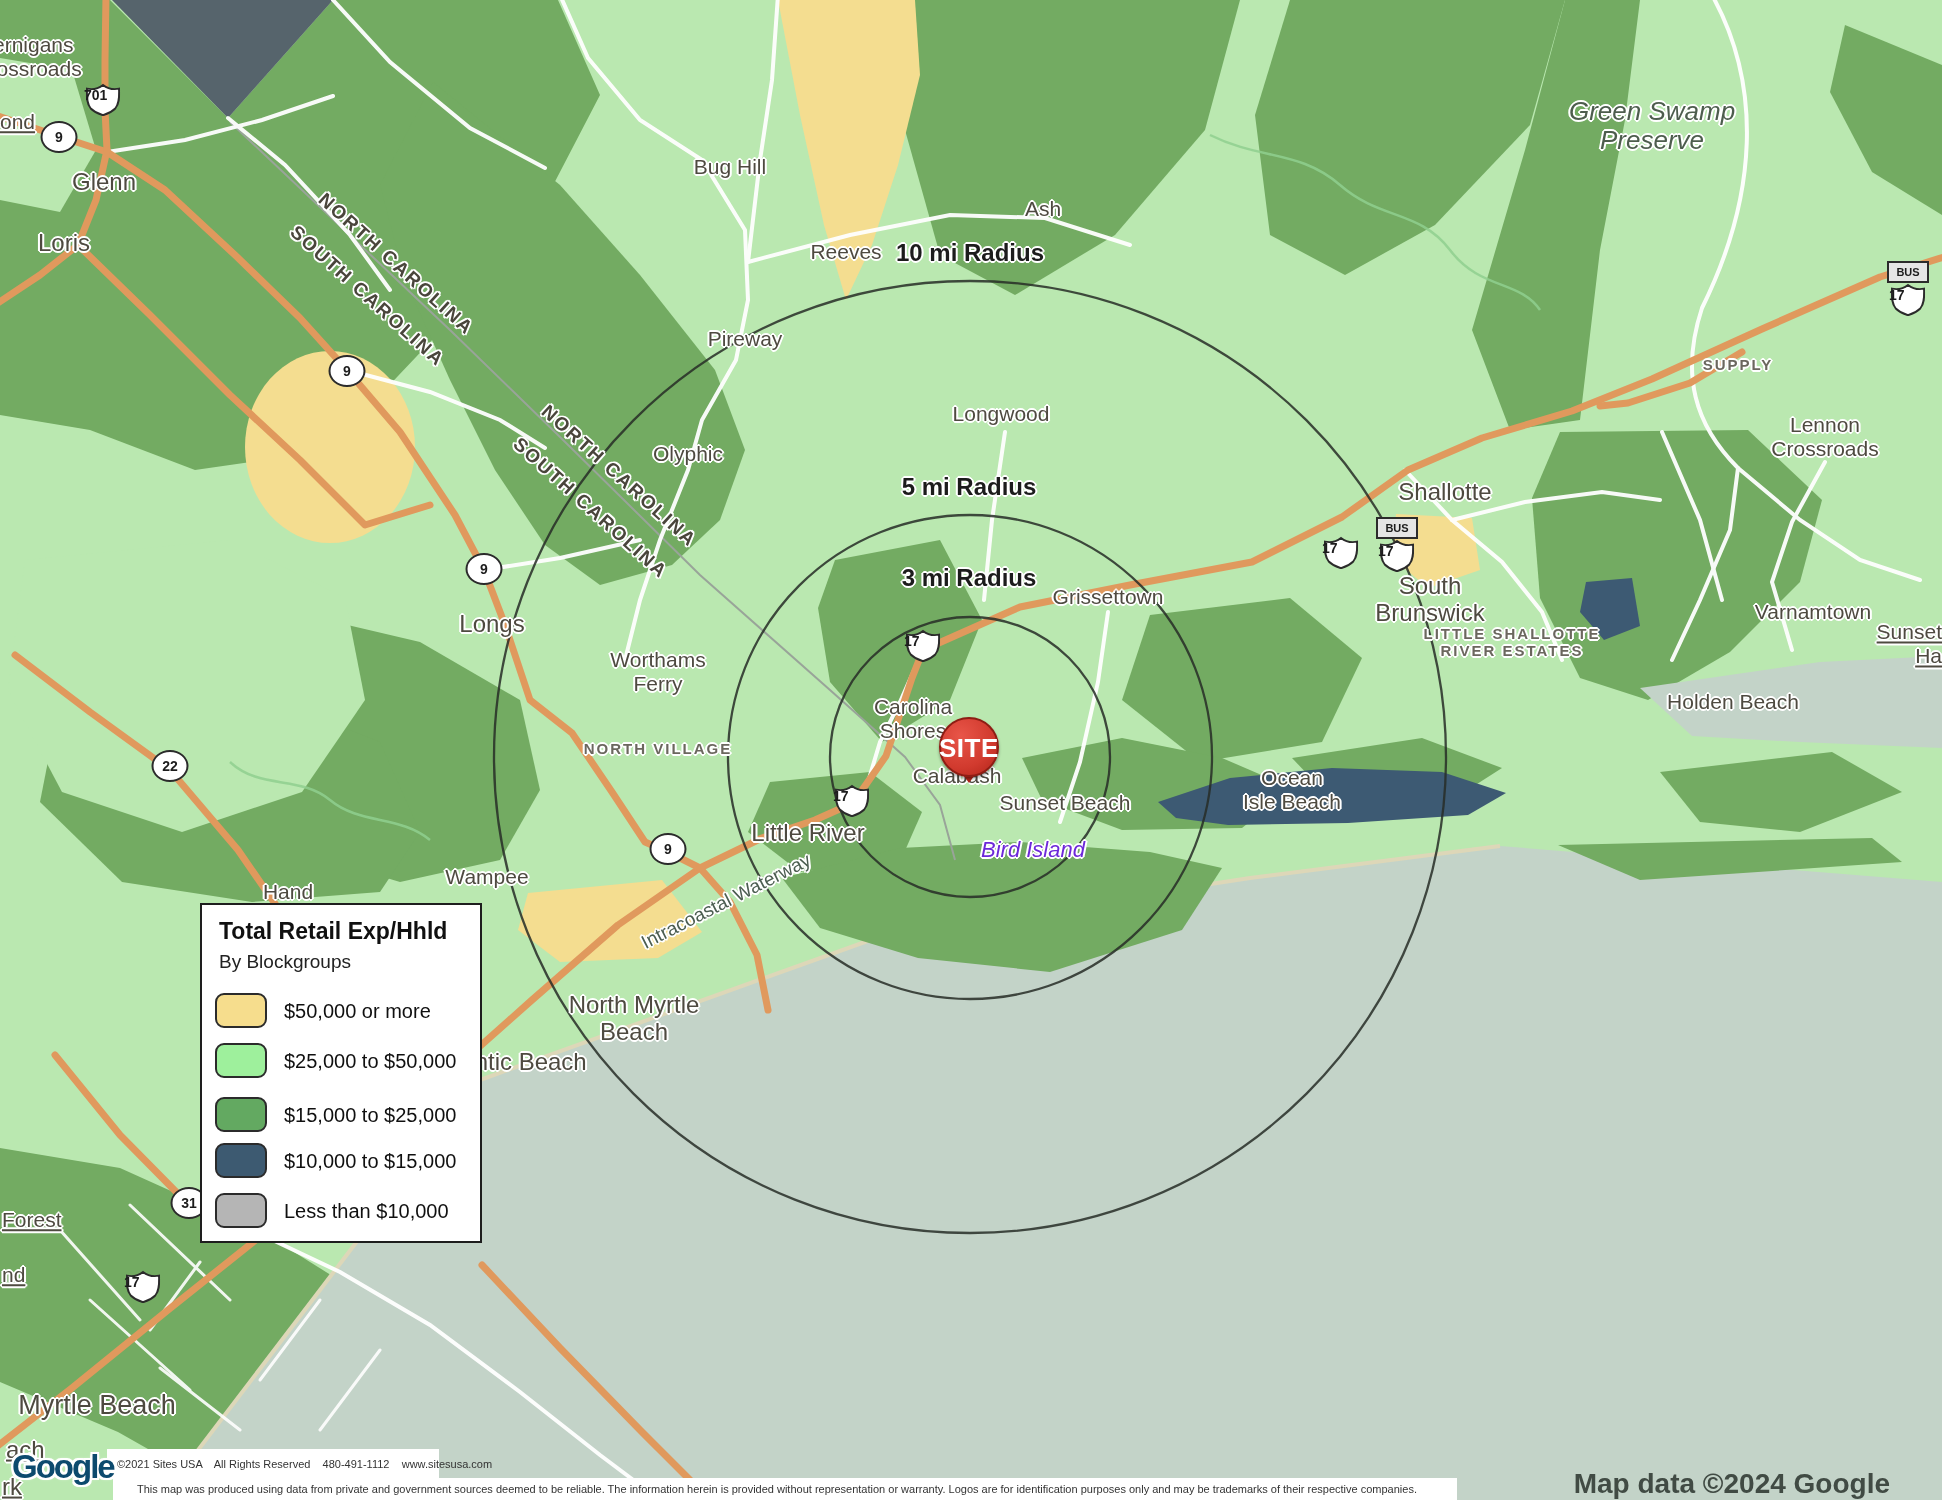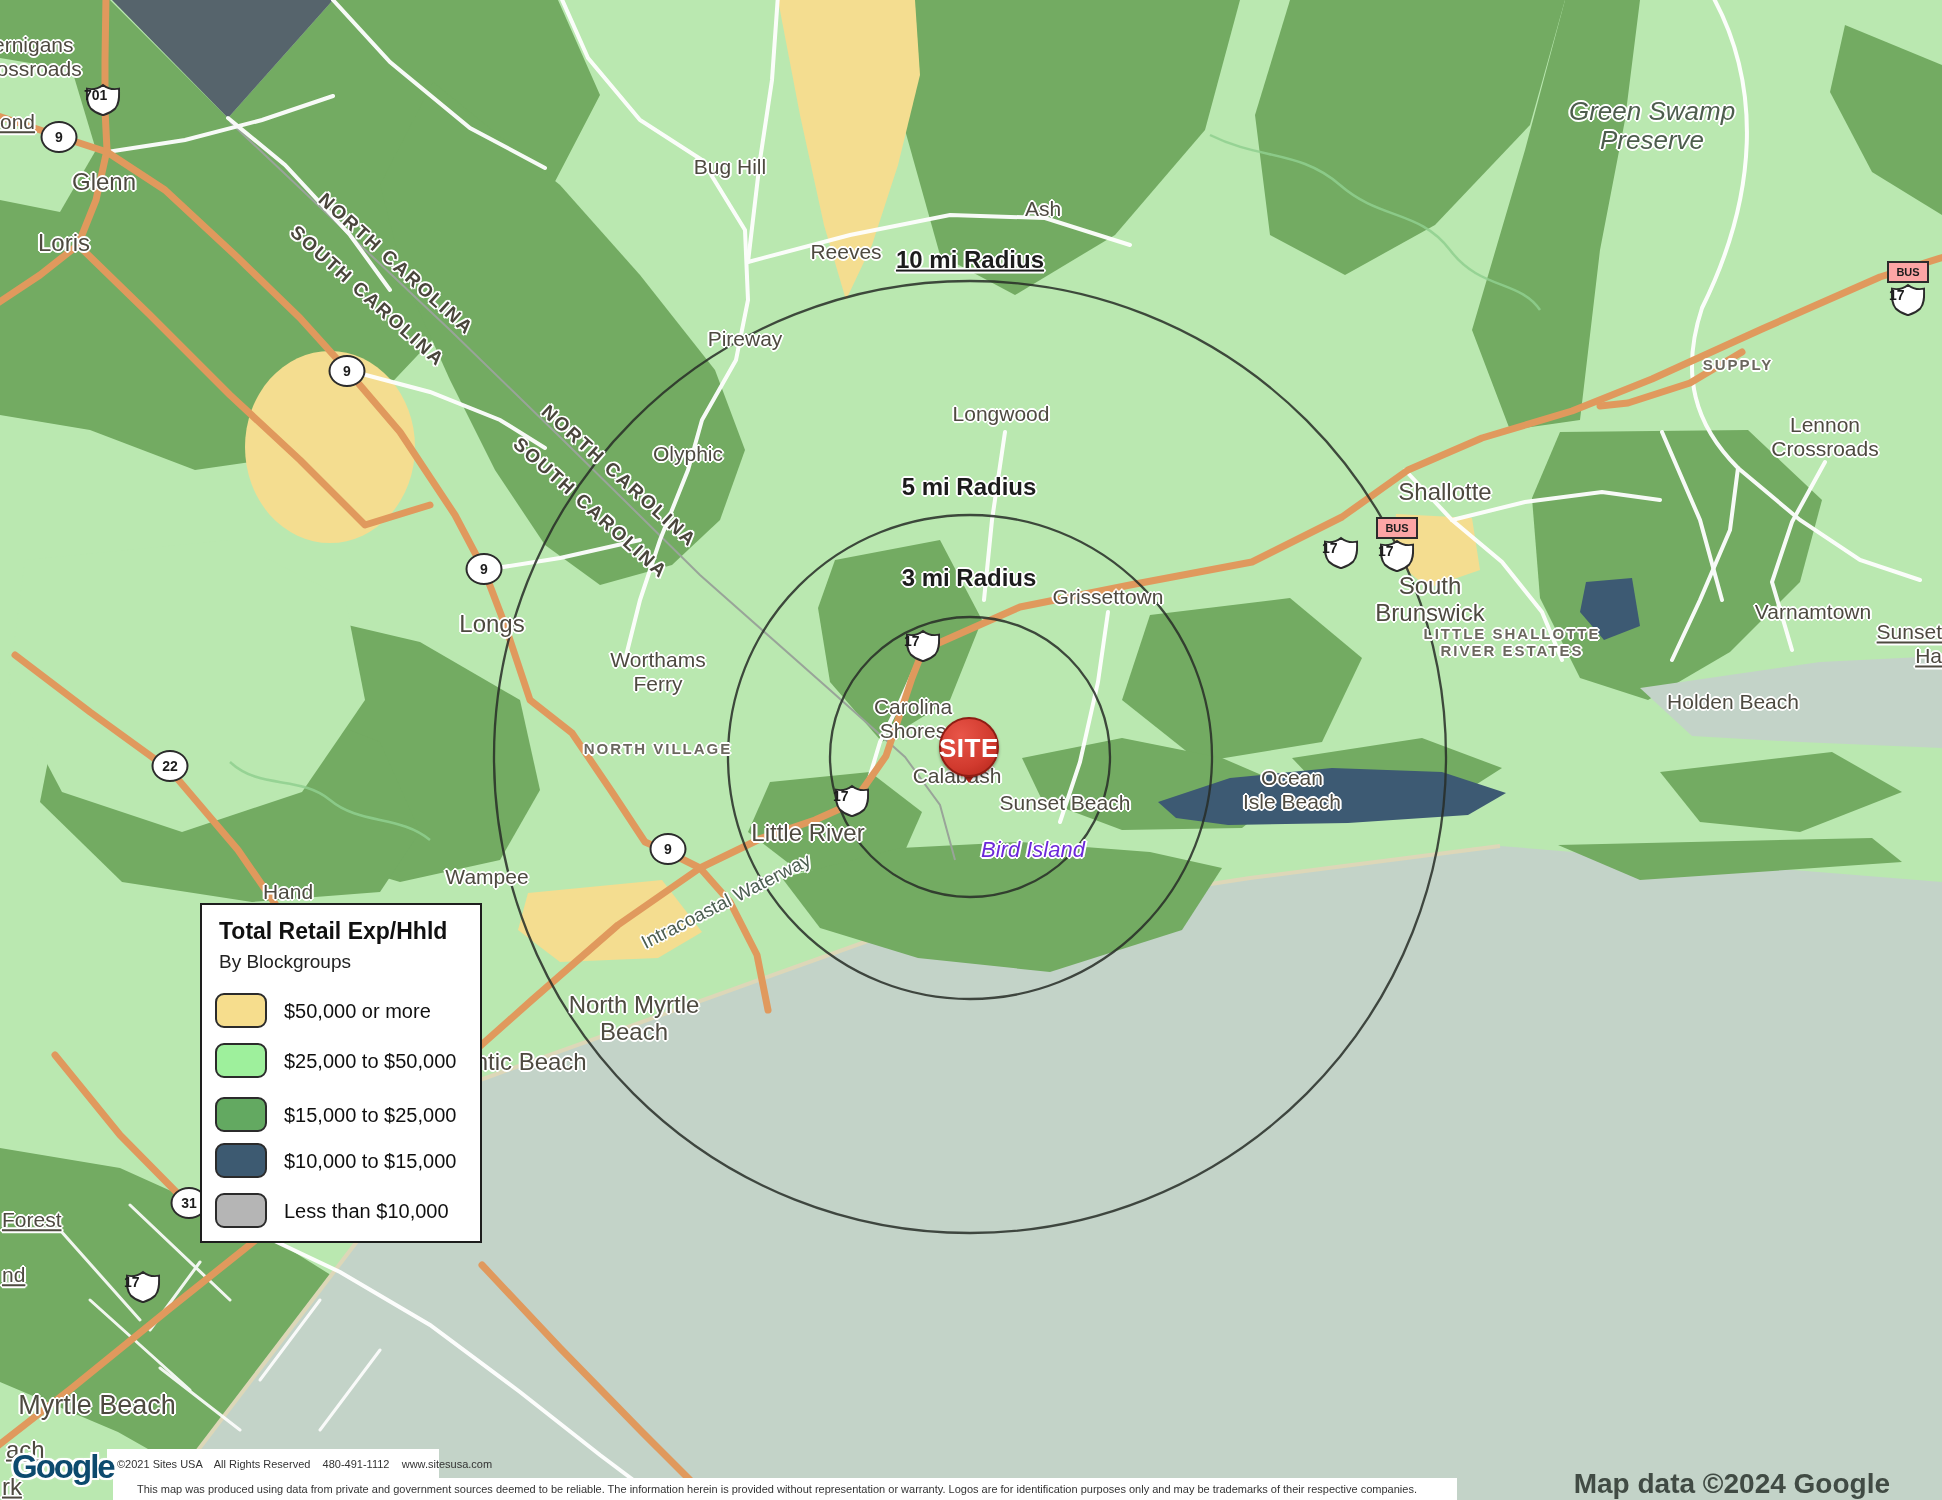--- a/index.html
+++ b/index.html
@@ -26,21 +26,21 @@
   
   .shield{position:absolute;transform:translate(-50%,-50%);width:38px;height:34px;}
   .shield svg{position:absolute;left:0;top:0;}
   .shield span{position:absolute;left:0;top:4px;width:100%;text-align:left;
        font-size:14px;font-weight:bold;color:#1c1c1c;}
   .cshield{position:absolute;transform:translate(-50%,-50%);width:33px;height:28px;
        background:#fff;border:2px solid #2b2b2b;border-radius:50%;
        display:flex;align-items:center;justify-content:center;
        font-size:14px;font-weight:bold;color:#1c1c1c;}
   .busbox{position:absolute;transform:translate(-50%,-50%);width:38px;height:18px;
-       background:#fca5a5;border:2px solid #2b2b2b;display:flex;align-items:center;
+       background:#e5e5e5;border:2px solid #2b2b2b;display:flex;align-items:center;
        justify-content:center;font-size:11px;font-weight:bold;color:#1c1c1c;}
 
   
   #site-marker{position:absolute;left:969px;top:747px;transform:translate(-50%,-50%);
        width:60px;height:60px;z-index:7;}
   #site-marker .ball{position:absolute;left:0;top:0;width:56px;height:56px;
        border-radius:50%;background:radial-gradient(circle at 35% 30%,#e85548,#d13a2e 60%,#b02419);
        border:2px solid #8e1d14;box-shadow:0 2px 3px rgba(0,0,0,.35);}
   #site-marker .tip{position:absolute;left:22px;top:55px;width:0;height:0;
        border-left:8px solid transparent;border-right:8px solid transparent;
@@ -240,21 +240,21 @@
 
   <div class="lbl stateline" style="left:389px;top:272px;">
     <span>NORTH CAROLINA</span><br>
     <span>SOUTH CAROLINA</span>
   </div>
   <div class="lbl stateline" style="left:612px;top:484px;">
     <span>NORTH CAROLINA</span><br>
     <span>SOUTH CAROLINA</span>
   </div>
 
-  <div class="lbl radius" style="left:970px;top:260px;text-decoration:underline;">10 mi Radius</div>
+  <div class="lbl radius" style="left:970px;top:253px;">10 mi Radius</div>
   <div class="lbl radius" style="left:969px;top:487px;">5 mi Radius</div>
   <div class="lbl radius" style="left:969px;top:578px;">3 mi Radius</div>
 </div>
 
 <div style="position:absolute;inset:0;z-index:6;">
   <div class="shield" style="left:103px;top:100px;">
     <svg width="38" height="34" viewBox="0 0 40 36">
         <path d="M20 2 C15 6 8 7 3 6 C3 13 2 21 7 27 C12 32 17 33 20 34 C23 33 28 32 33 27 C38 21 37 13 37 6 C32 7 25 6 20 2 Z" fill="#fff" stroke="#2b2b2b" stroke-width="2"></path>
       </svg>
     <span>701</span>

